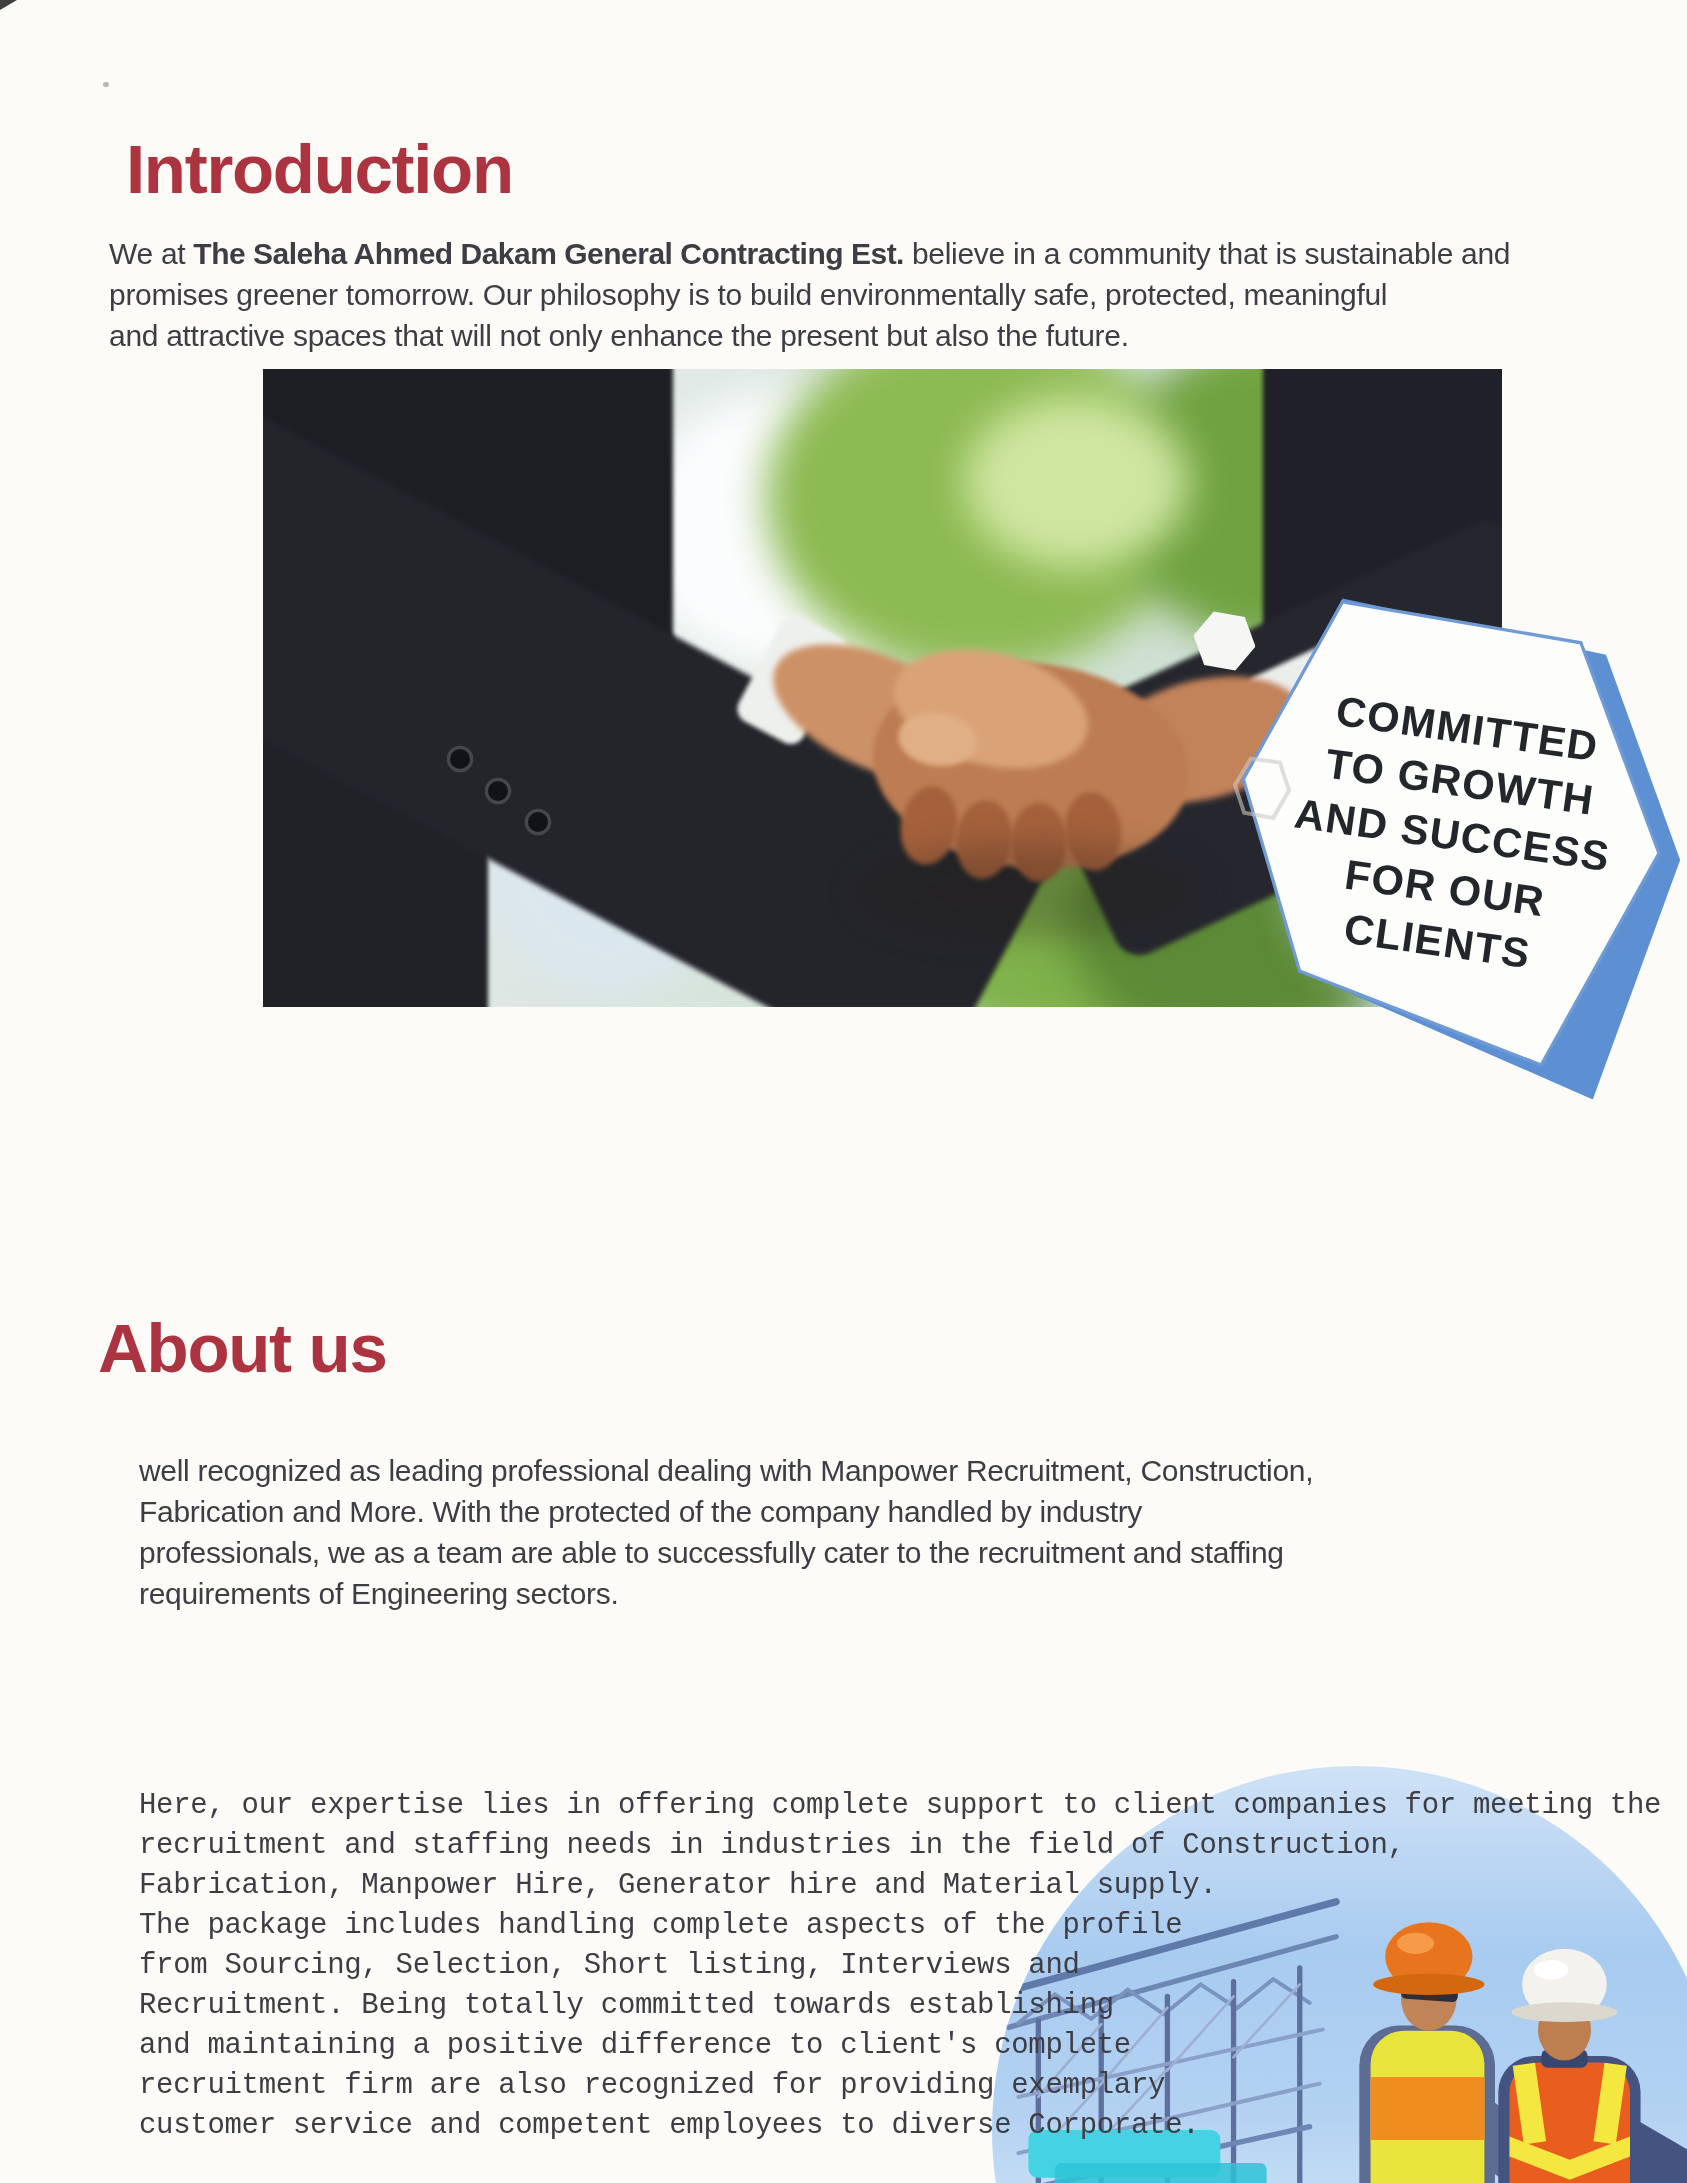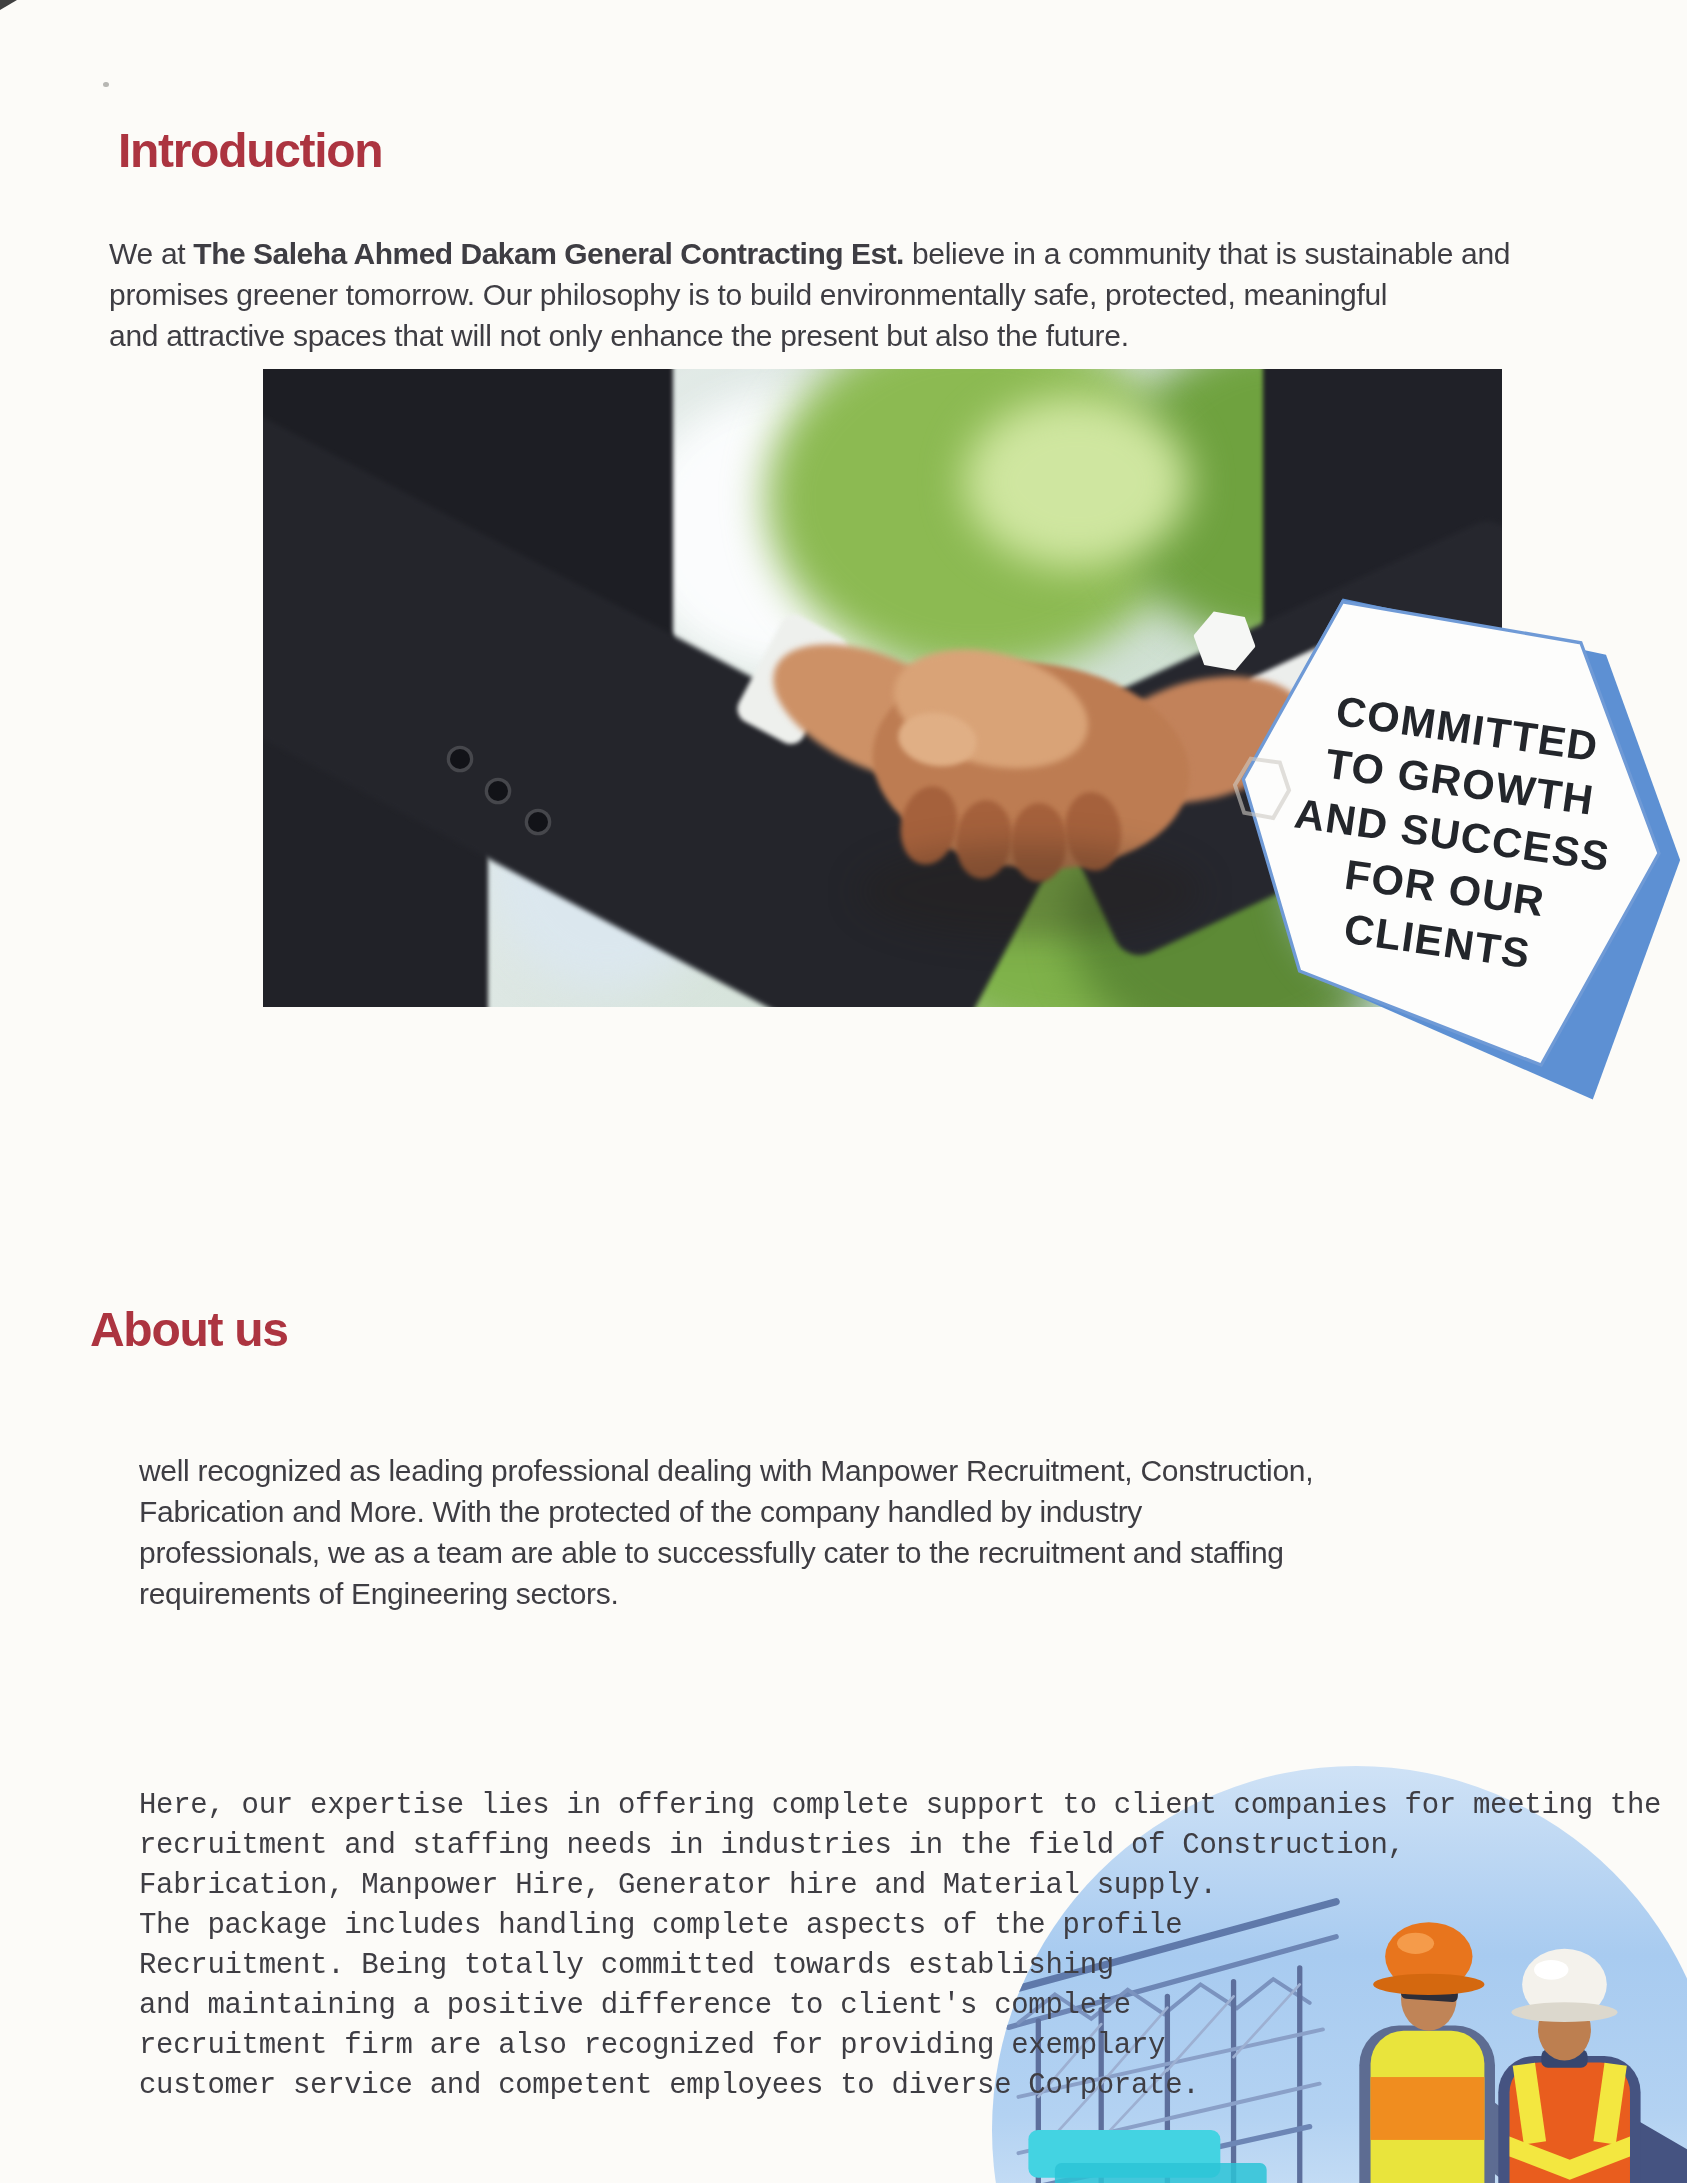--- a/index.html
+++ b/index.html
@@ -9,21 +9,21 @@
   }
   html,body{margin:0;padding:0;background:#ffffff;}
   .page{
     position:relative;width:1687px;height:2183px;overflow:hidden;
     background:#fcfbf8;
     font-family:"Liberation Sans","DejaVu Sans",sans-serif;
     color:var(--body);
   }
   
   .section-title{
-    position:absolute;margin:8px;font-size:48px;font-weight:bold;
+    position:absolute;margin:16px;font-size:69px;font-weight:bold;
     letter-spacing:-1.3px;color:var(--heading);line-height:1.05;
   }
   .intro-title{left:110px;top:118px;}
   .about-title{left:82px;top:1297px;}
   .para{position:absolute;font-size:30px;line-height:41px;letter-spacing:-0.3px;color:var(--body);}
   .para .line{white-space:nowrap;height:41px;}
   .company{font-weight:bold;letter-spacing:-0.5px;}
   .company-sm{font-weight:bold;font-size:26.5px;letter-spacing:-0.7px;}
   .intro-para{left:109px;top:233px;width:1654px;}
   .about-para1{left:139px;top:1450px;width:1548px;}
@@ -133,20 +133,21 @@
     <div class="line">Fabrication and More. With the protected of the company handled by industry</div>
     <div class="line">professionals, we as a team are able to successfully cater to the recruitment and staffing</div>
     <div class="line">requirements of Engineering sectors.</div>
   </div>
 
   <div class="para about-para2">
     <div class="line">Here, our expertise lies in offering complete support to client companies for meeting the</div>
     <div class="line">recruitment and staffing needs in industries in the field of Construction,</div>
     <div class="line">Fabrication, Manpower Hire, Generator hire and Material supply.</div>
     <div class="line">The package includes handling complete aspects of the profile</div>
+    <div class="line">from Sourcing, Selection, Short listing, Interviews and</div>
     <div class="line">Recruitment. Being totally committed towards establishing</div>
     <div class="line">and maintaining a positive difference to client's complete</div>
     <div class="line">recruitment firm are also recognized for providing exemplary</div>
     <div class="line">customer service and competent employees to diverse Corporate.</div>
   </div>
 
   <div class="circle-photo">
     <svg width="728" height="728" viewBox="0 0 1100 1100" style="position:absolute;left:0;top:0;">
 
       <g stroke-linecap="round">

